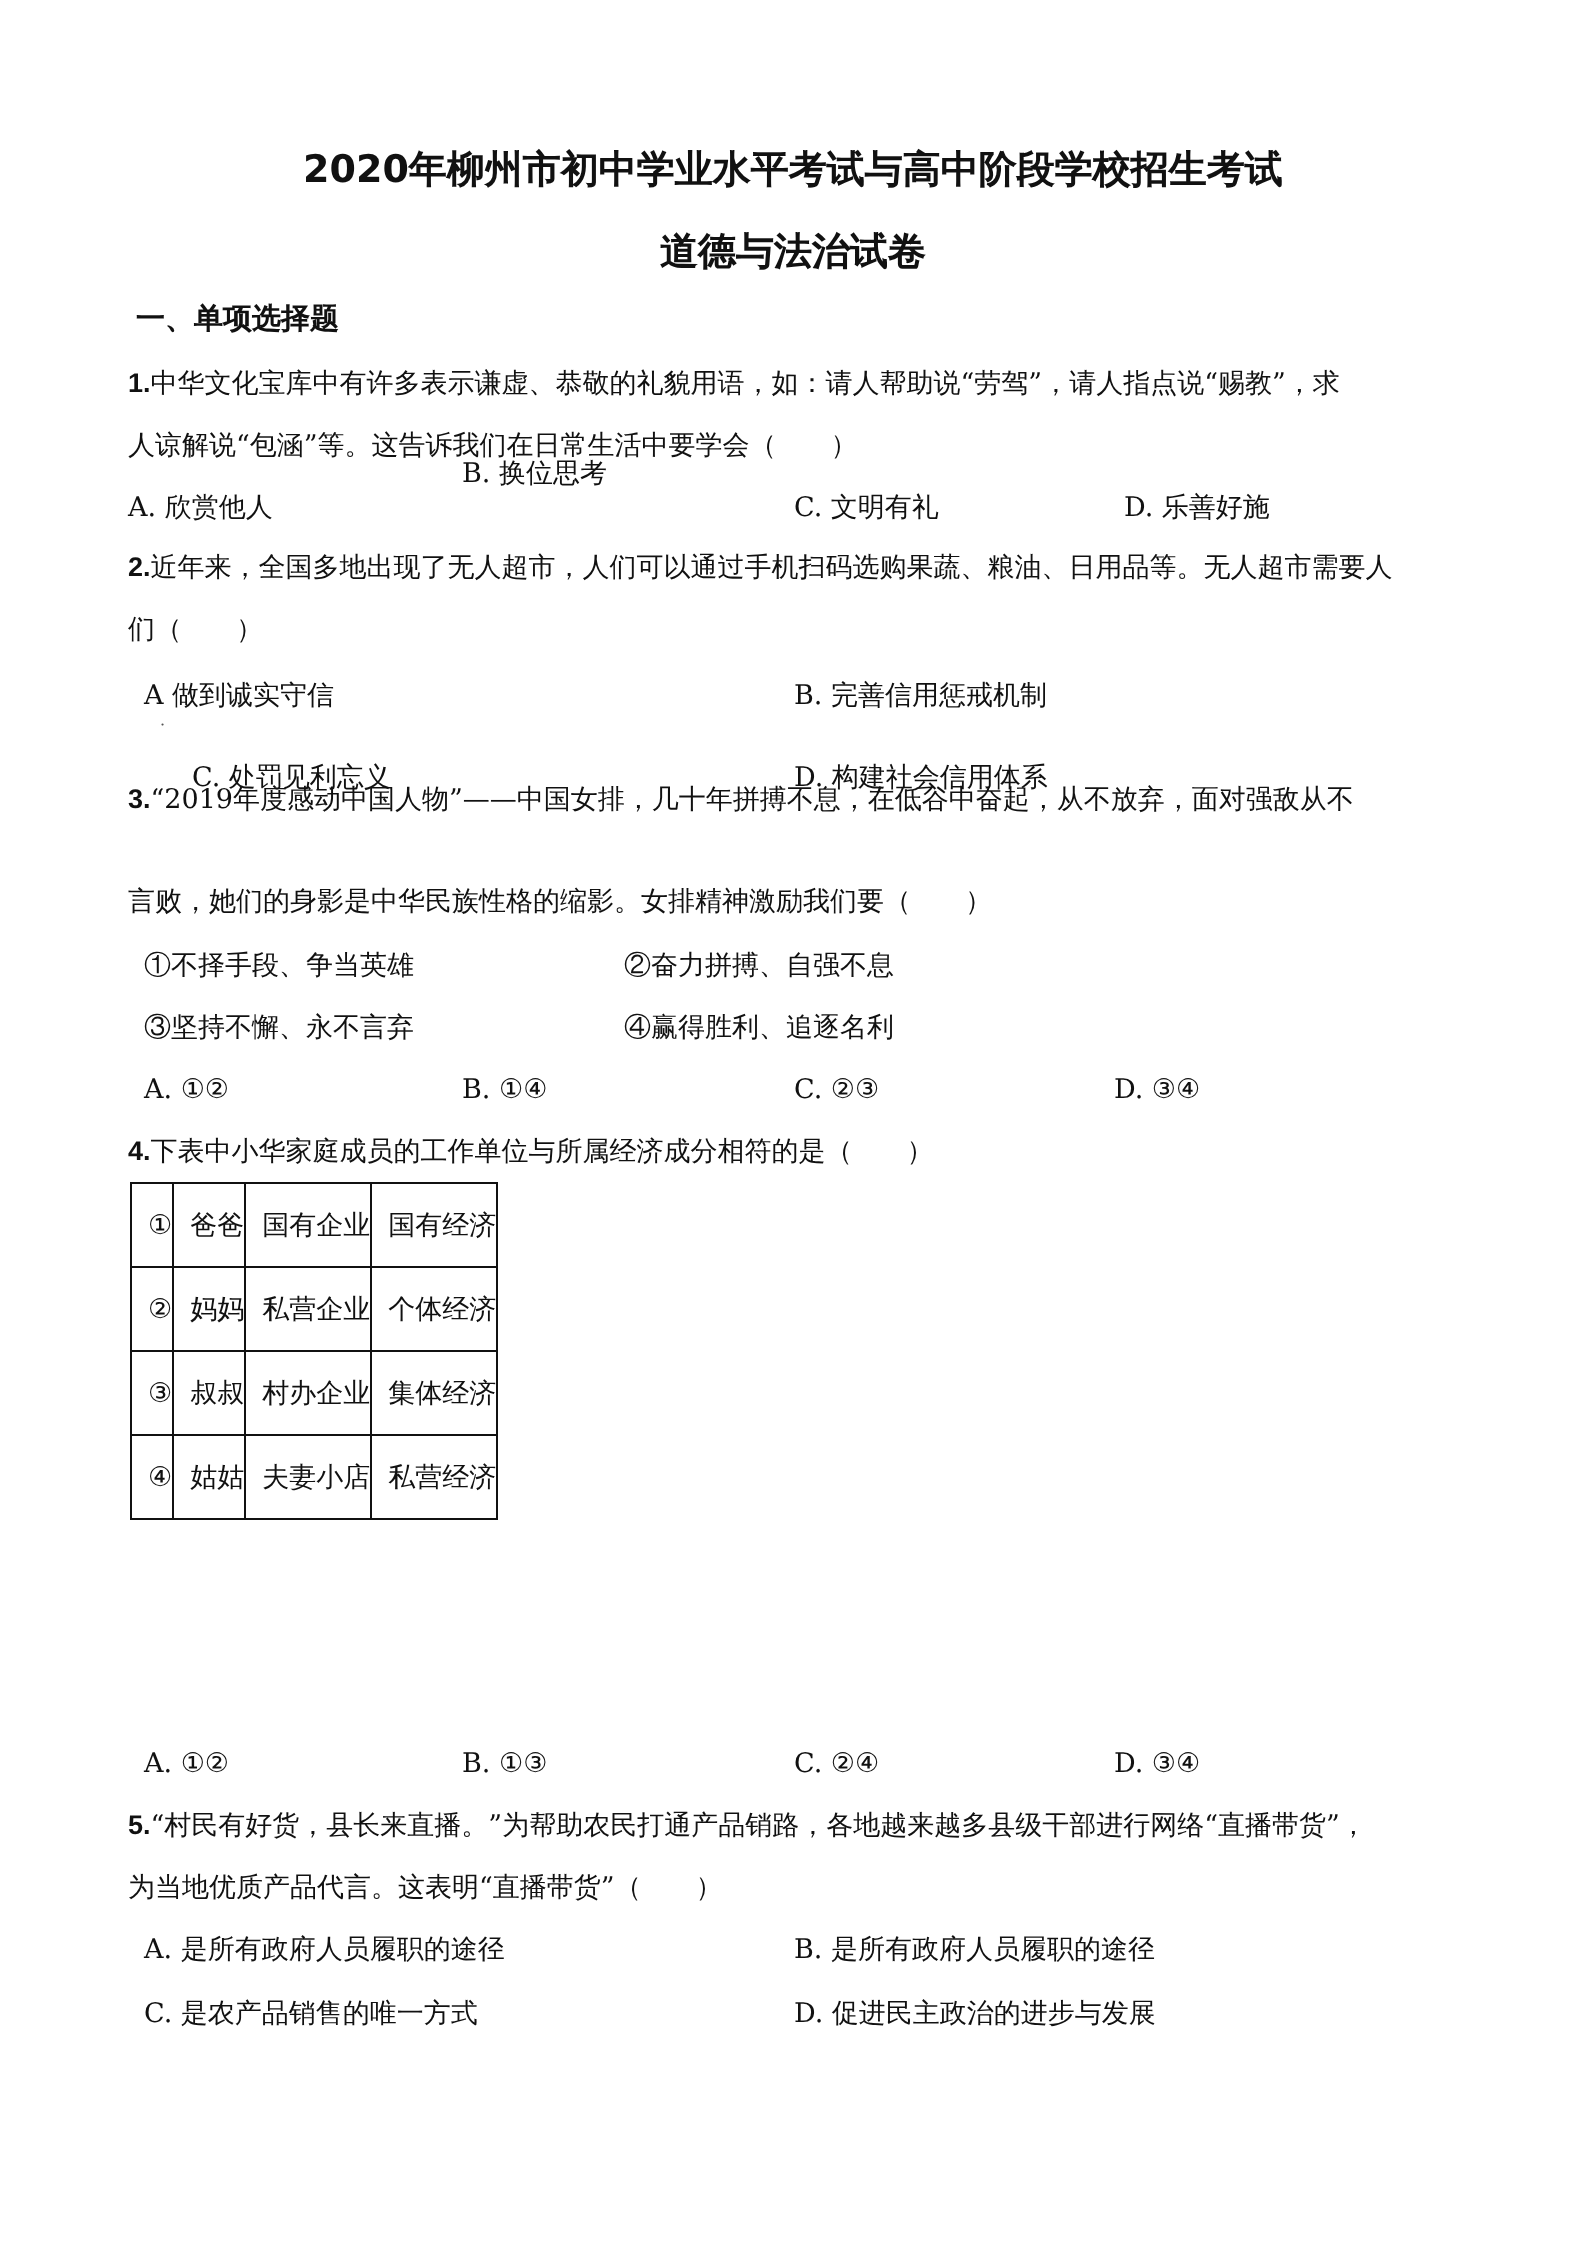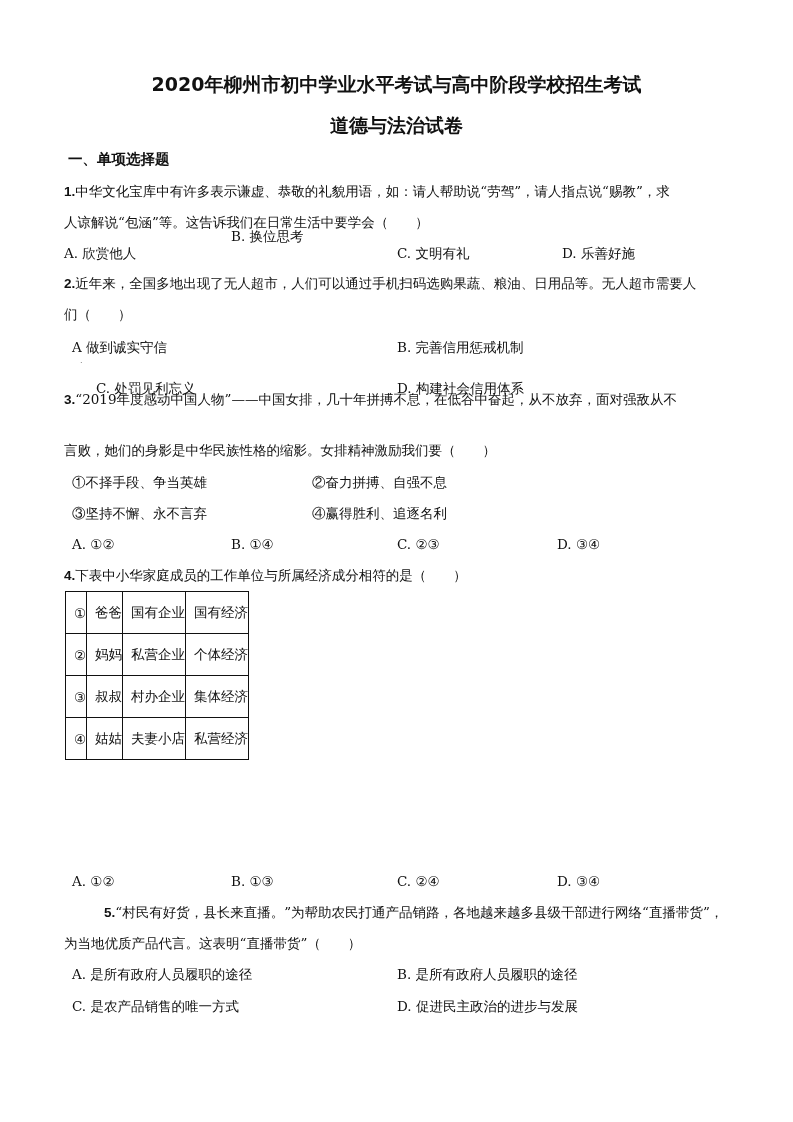--- a/index.html
+++ b/index.html
@@ -78,19 +78,19 @@
       <td>私营经济</td>
     </tr>
   </tbody>
     </table>
 
   <div class="abs opt" style="top:873px;left:72px;">A.  ①②</div>
   <div class="abs opt" style="top:873px;left:231px;">B.  ①③</div>
   <div class="abs opt" style="top:873px;left:397px;">C.  ②④</div>
   <div class="abs opt" style="top:873px;left:557px;">D.  ③④</div>
 
-  <div class="abs q" style="top:904px;margin-left:40px;"><span class="qnum">5.</span><span>“村民有好货，县长来直播。”为帮助农民打通产品销路，各地越来越多县级干部进行网络“直播带货”，</span></div>
+  <div class="abs q" style="top:904px;"><span class="qnum">5.</span><span>“村民有好货，县长来直播。”为帮助农民打通产品销路，各地越来越多县级干部进行网络“直播带货”，</span></div>
   <div class="abs q" style="top:935px;">为当地优质产品代言。这表明“直播带货”（　　）</div>
   <div class="abs opt" style="top:966px;left:72px;">A.  是所有政府人员履职的途径</div>
   <div class="abs opt" style="top:966px;left:397px;">B.  是所有政府人员履职的途径</div>
   <div class="abs opt" style="top:998px;left:72px;">C.  是农产品销售的唯一方式</div>
   <div class="abs opt" style="top:998px;left:397px;">D.  促进民主政治的进步与发展</div>
 </div>
 
 </body></html>

